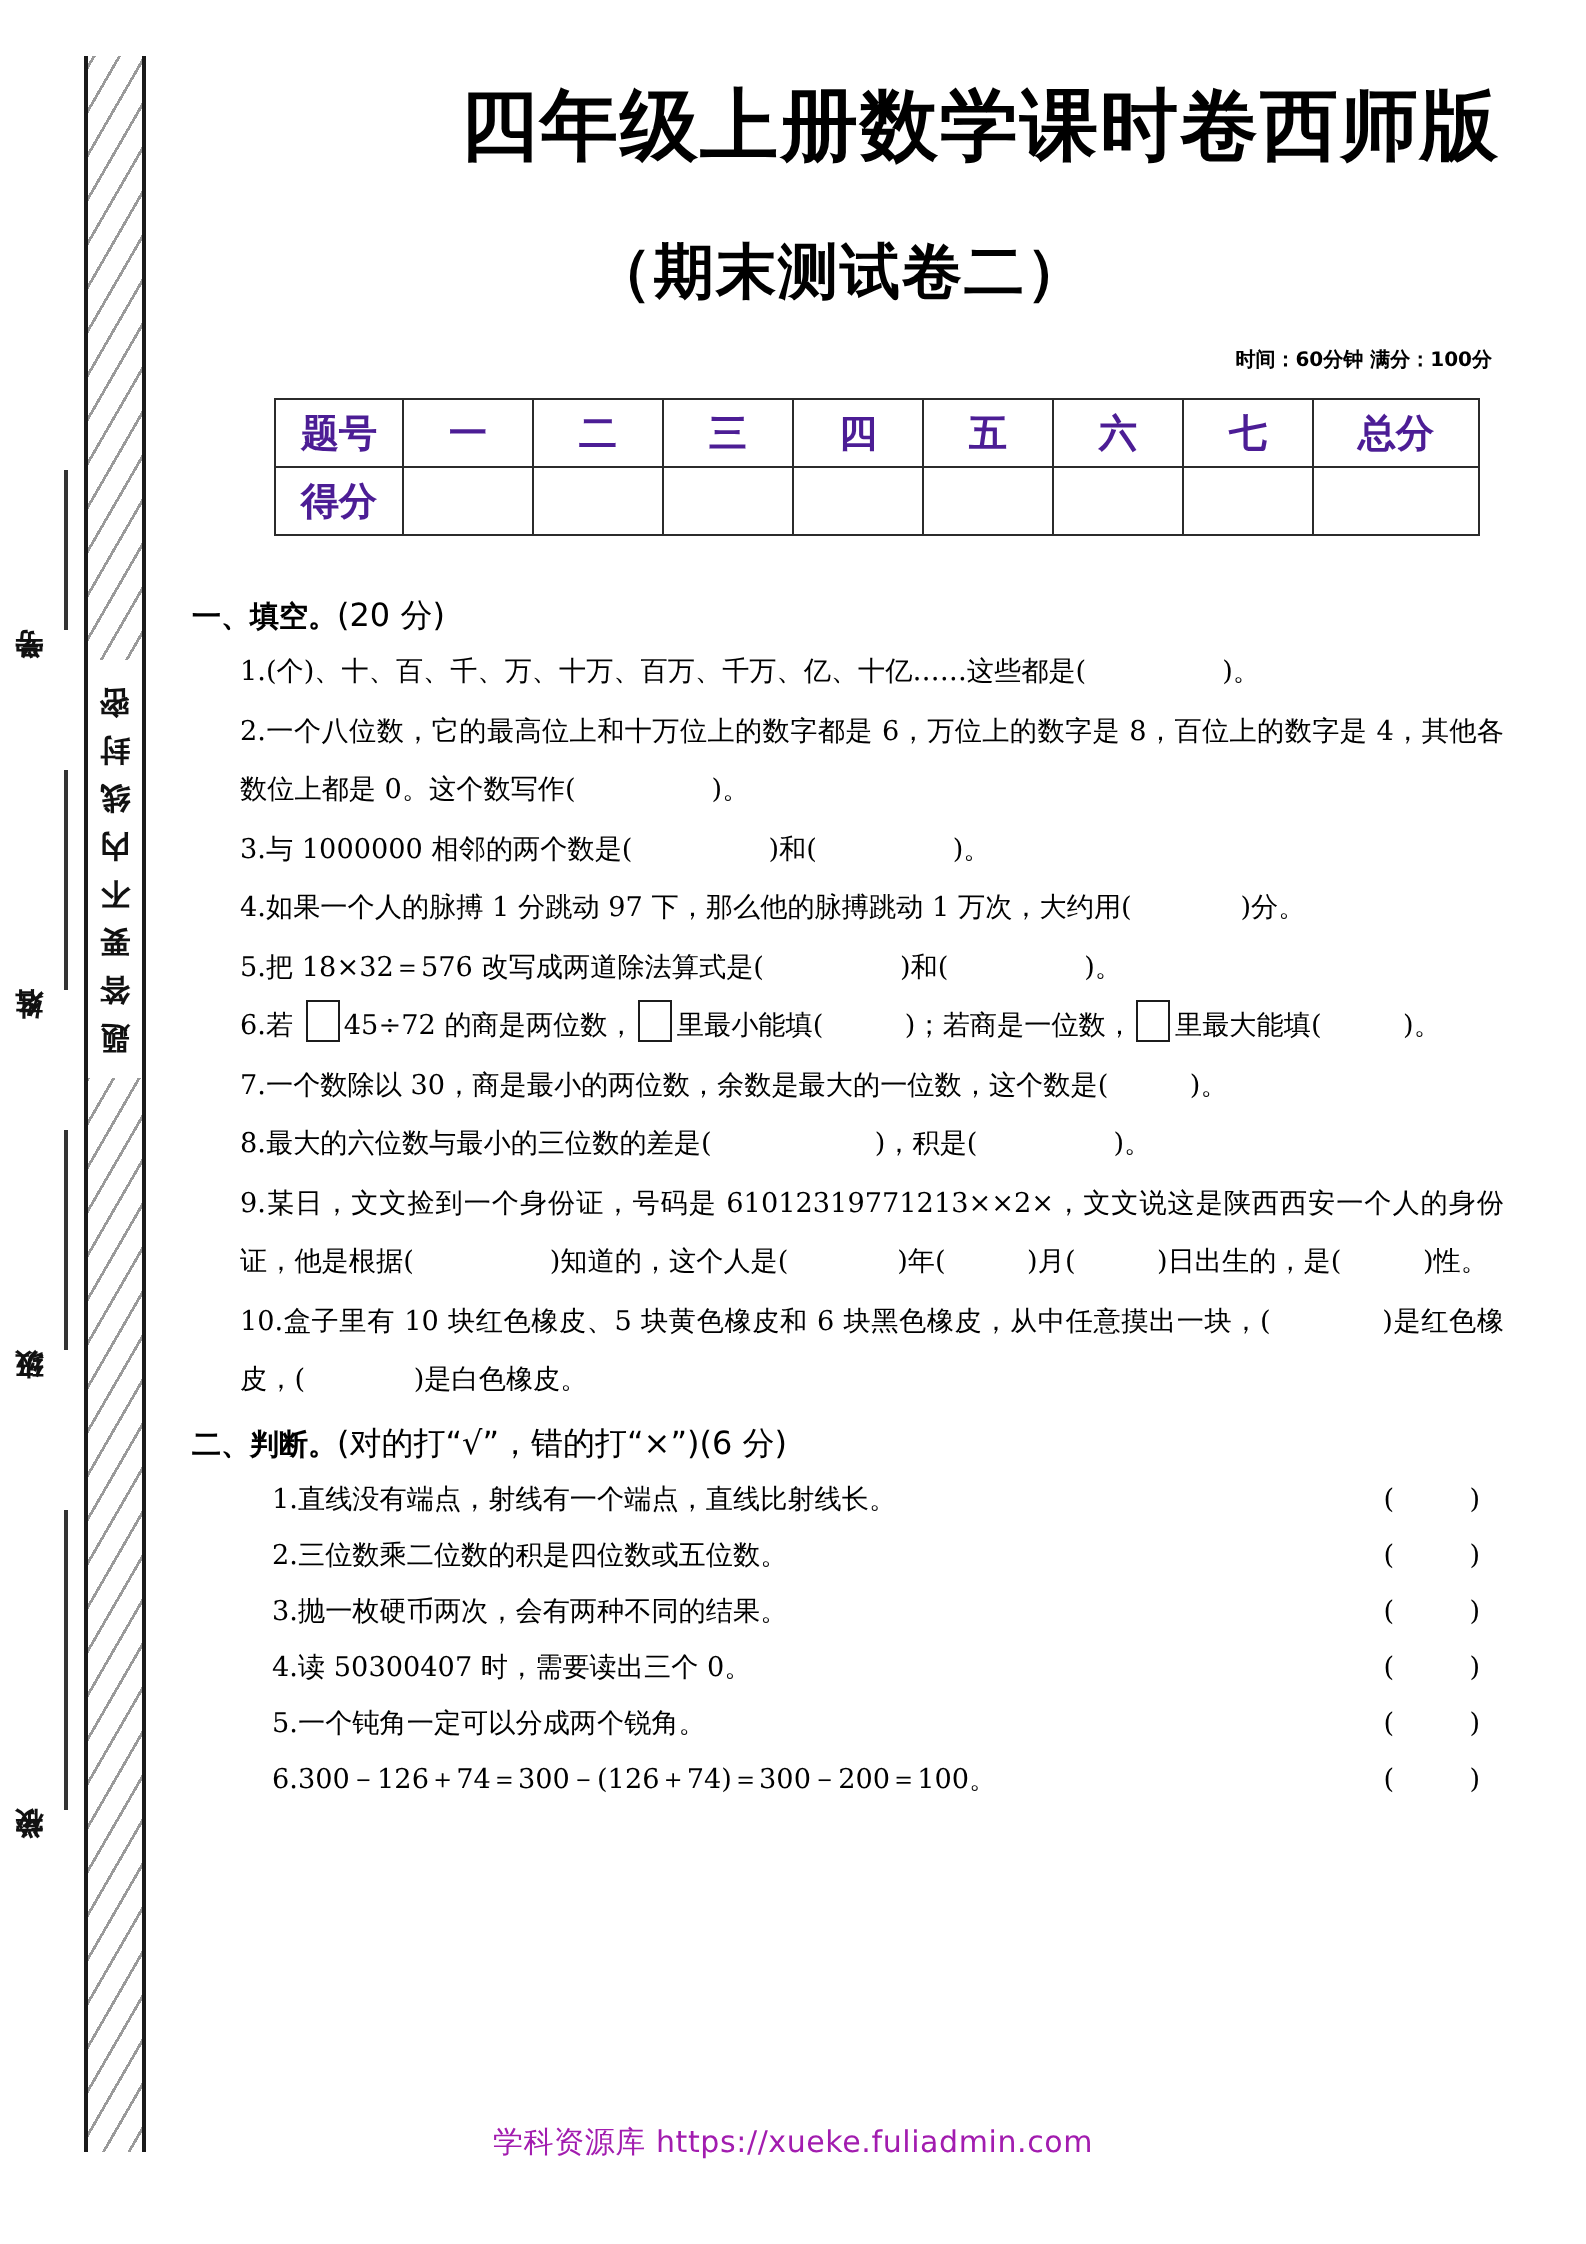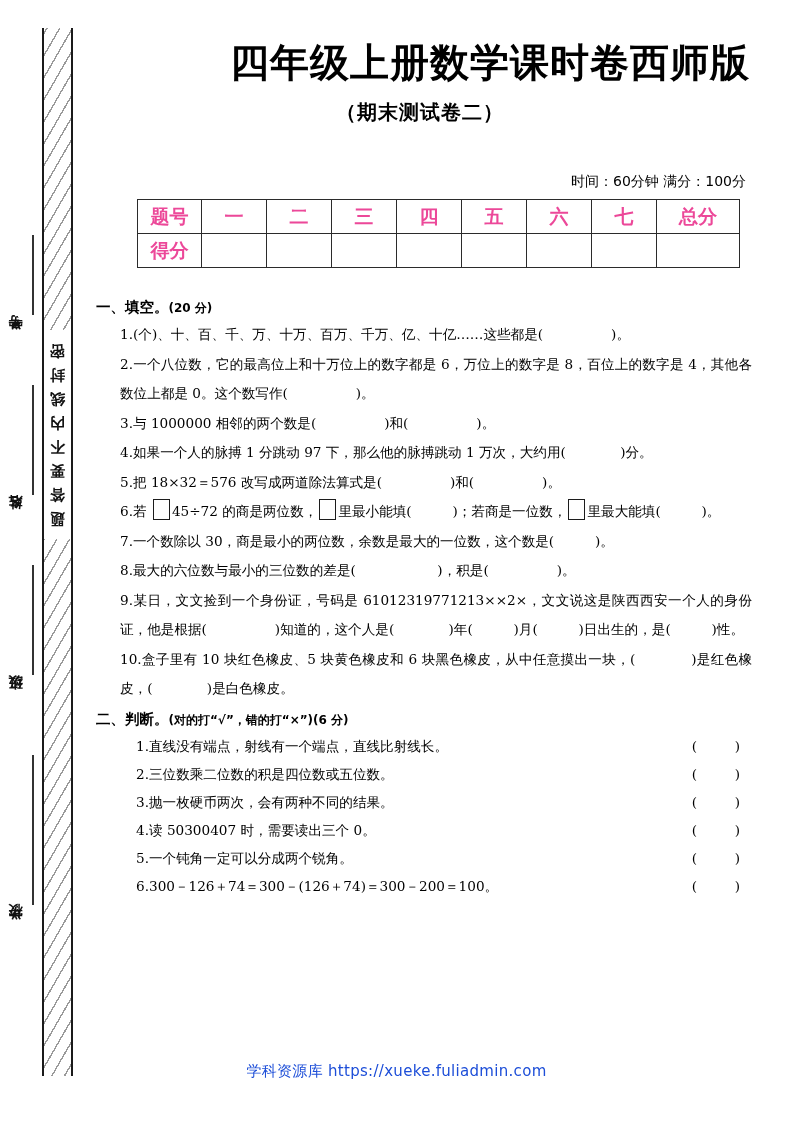--- a/index.html
+++ b/index.html
@@ -105,39 +105,39 @@
     font-family: "DejaVu Sans", "Liberation Sans", sans-serif;
     font-size: 39px;
     font-weight: 700;
     letter-spacing: 1px;
     color: #000;
     white-space: nowrap;
   }
   .title-sub {
     position: absolute;
     left: 90px;
-    top: 99px;
+    top: 116px;
     width: 660px;
     text-align: center;
     font-family: "DejaVu Sans", "Liberation Sans", sans-serif;
-    font-size: 20px;
+    font-size: 30px;
     font-weight: 700;
     letter-spacing: 1px;
     color: #000;
     white-space: nowrap;
   }
 
   
   .meta-line {
     position: absolute;
     right: 47px;
     top: 173px;
     font-family: "DejaVu Sans", "Liberation Sans", sans-serif;
-    font-size: 14px;
-    font-weight: 400;
+    font-size: 10px;
+    font-weight: 700;
     color: #000;
     white-space: nowrap;
     text-align: right;
   }
 
   
   .score-table {
     position: absolute;
     left: 137px;
     top: 199px;
@@ -145,21 +145,21 @@
     table-layout: fixed;
   }
   .score-table td {
     border: 1.4px solid #2b2b2b;
     height: 33px;
     text-align: center;
     vertical-align: middle;
     font-family: "DejaVu Sans", "Liberation Sans", sans-serif;
     font-size: 19px;
     font-weight: 700;
-    color: #ec4899;
+    color: #4c1d95;
     padding: 0;
   }
   .score-table td.c-head { width: 63px; }
   .score-table td.c-num  { width: 64px; }
   .score-table td.c-tot  { width: 82px; }
 
   
   .content {
     position: absolute;
     left: 96px;
@@ -171,22 +171,22 @@
   }
   .sec-title {
     font-family: "DejaVu Sans", "Liberation Sans", sans-serif;
     font-size: 14.5px;
     font-weight: 700;
     color: #000;
     margin: 6px 0 3px 0;
     letter-spacing: 0px;
   }
   .sec-title .pts {
-    font-size: 12px;
-    font-weight: 700;
+    font-size: 16px;
+    font-weight: 400;
   }
   .q {
     position: relative;
     font-family: "DejaVu Serif", "Liberation Serif", serif;
     font-size: 13.6px;
     line-height: 28px;
     color: #000;
     margin-left: 24px;
     padding-right: 4px;
     text-align: justify;
@@ -217,21 +217,21 @@
 
   
   .watermark {
     position: absolute;
     left: 0;
     top: 1062px;
     width: 793px;
     text-align: center;
     font-family: "DejaVu Sans", "Liberation Sans", sans-serif;
     font-size: 15px;
-    color: #1d4ed8;
+    color: #a21caf;
     letter-spacing: 0.3px;
   }
 </style>
 </head>
 <body>
 
 <div class="page">
 
   <div class="seal-band"></div>
   <div class="seal-text" id="seal-text">

